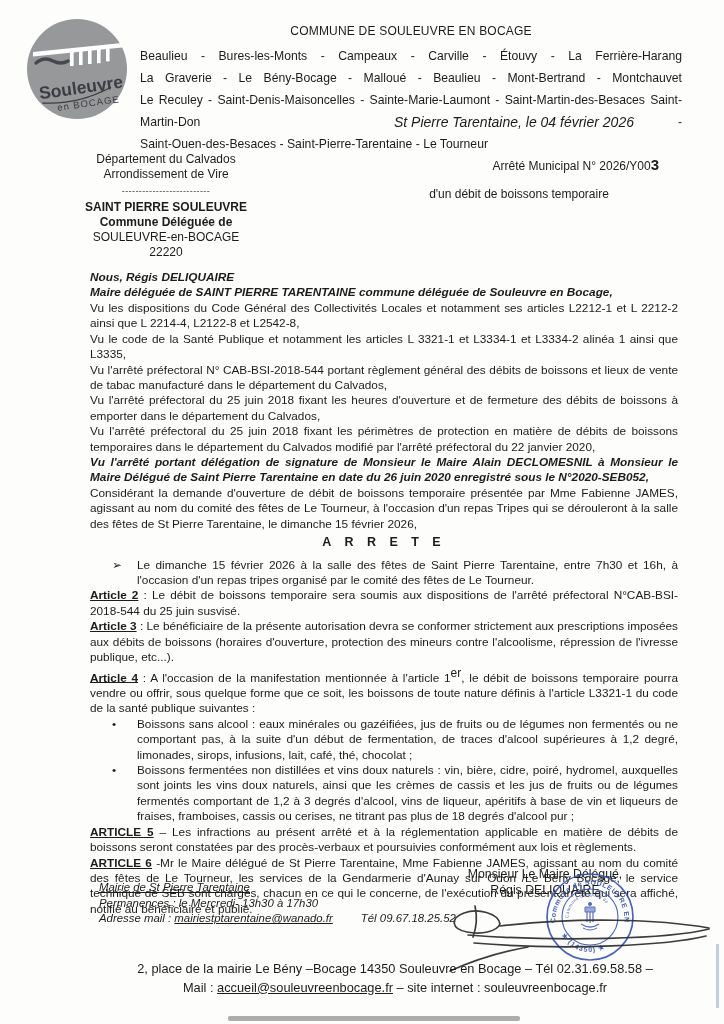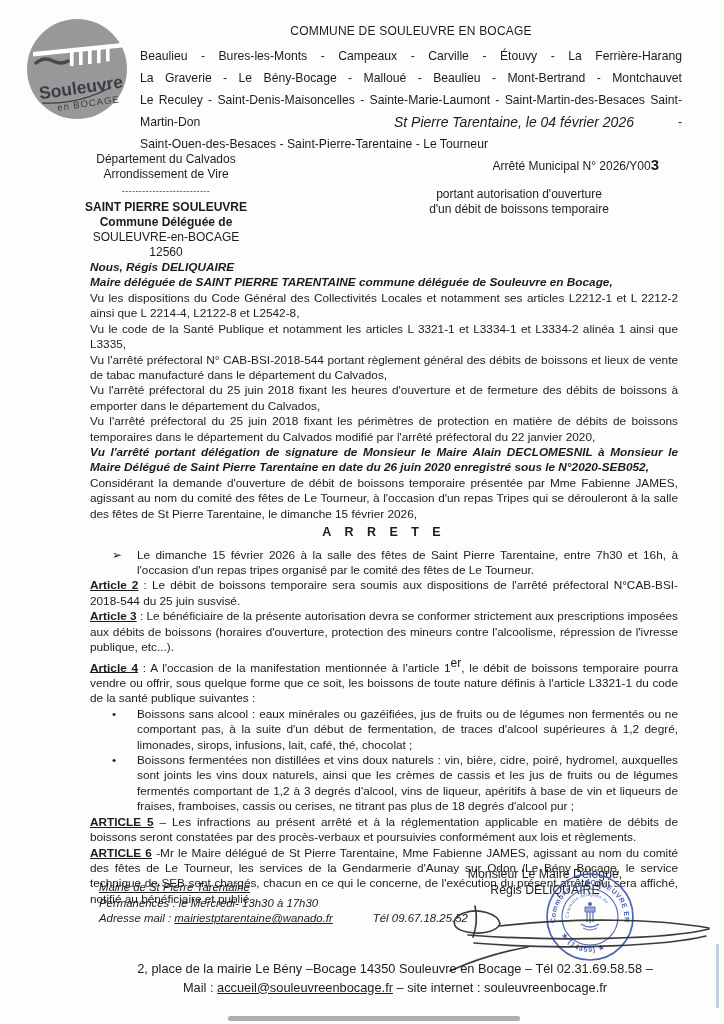--- a/index.html
+++ b/index.html
@@ -18,37 +18,37 @@
   .dept-block{position:absolute;left:68px;top:152px;width:196px;text-align:center;
               font-size:12px;line-height:15px;}
   .sep{font-size:9px;letter-spacing:.4px;line-height:11px;margin:4px 0 3px;color:#3a3a3a;}
   .b{font-weight:bold;}
   .arrete-no{position:absolute;left:420px;top:156px;width:312px;text-align:center;font-size:12px;}
   .hand3{font-weight:bold;font-size:15px;letter-spacing:.5px;}
   .subject{position:absolute;left:396px;top:187px;width:246px;text-align:center;
            font-size:12px;line-height:15px;}
 
   
-  .body{position:absolute;left:90px;top:260px;width:588px;font-size:11.8px;
+  .body{position:absolute;left:90px;top:270px;width:588px;font-size:11.8px;
         line-height:15.42px;text-align:justify;}
   .body p{margin:0;}
   .bi{font-weight:bold;font-style:italic;}
   .u{text-decoration:underline;}
   .heading{font-weight:bold;font-size:12.5px;letter-spacing:5px;text-align:center;
            text-align-last:center;margin:3px 0 7px;}
   .arrow-item,.bullet-item{position:relative;padding-left:47px;}
   .marker{position:absolute;left:22px;top:0;text-decoration:none;}
   sup{font-size:12px;}
 
   
   .sig-block{position:absolute;left:430px;top:866px;width:230px;text-align:center;
              font-size:12.3px;line-height:16px;}
   .contact{position:absolute;left:99px;top:880px;font-style:italic;font-size:11.4px;
            line-height:15.6px;}
-  .contact .tel{margin-left:40px;}
+  .contact .tel{margin-left:28px;}
   .stamp{position:absolute;left:544px;top:871px;width:92px;height:92px;}
   .sig-svg{position:absolute;left:438px;top:898px;width:282px;height:85px;}
 
   
   .footer{position:absolute;left:85px;top:960px;width:620px;text-align:center;
           font-size:12.8px;line-height:18.5px;}
 
   
   .artifact-bar{position:absolute;left:228px;top:1016px;width:292px;height:5px;
                 background:#5f5f5f;opacity:.5;border-radius:2px;filter:blur(.6px);}
@@ -88,28 +88,27 @@
 
   <div class="dateline">St Pierre Tarentaine, le 04 février 2026</div>
 
   <div class="dept-block">
     <div>Département du Calvados</div>
     <div>Arrondissement de Vire</div>
     <div class="sep">--------------------------</div>
     <div class="b">SAINT PIERRE SOULEUVRE</div>
     <div class="b">Commune Déléguée de</div>
     <div>SOULEUVRE-en-BOCAGE</div>
-    <div>12560</div>
+    <div>22220</div>
   </div>
 
   <div class="arrete-no">
     <span>Arrêté Municipal N° 2026/Y00</span><span class="hand3">3</span>
   </div>
   <div class="subject">
-    <div>portant autorisation d'ouverture</div>
     <div>d'un débit de boissons temporaire</div>
   </div>
 
   <div class="body">
     <p class="bi">Nous, Régis DELIQUAIRE</p>
     <p class="bi">Maire déléguée de SAINT PIERRE TARENTAINE commune déléguée de Souleuvre en Bocage,</p>
     <p>Vu les dispositions du Code Général des Collectivités Locales et notamment ses articles L2212-1 et L 2212-2 ainsi que L 2214-4, L2122-8 et L2542-8,</p>
     <p>Vu le code de la Santé Publique et notamment les articles L 3321-1 et L3334-1 et L3334-2 alinéa 1 ainsi que L3335,</p>
     <p>Vu l'arrêté préfectoral N° CAB-BSI-2018-544 portant règlement général des débits de boissons et lieux de vente de tabac manufacturé dans le département du Calvados,</p>
     <p>Vu l'arrêté préfectoral du 25 juin 2018 fixant les heures d'ouverture et de fermeture des débits de boissons à emporter dans le département du Calvados,</p>

